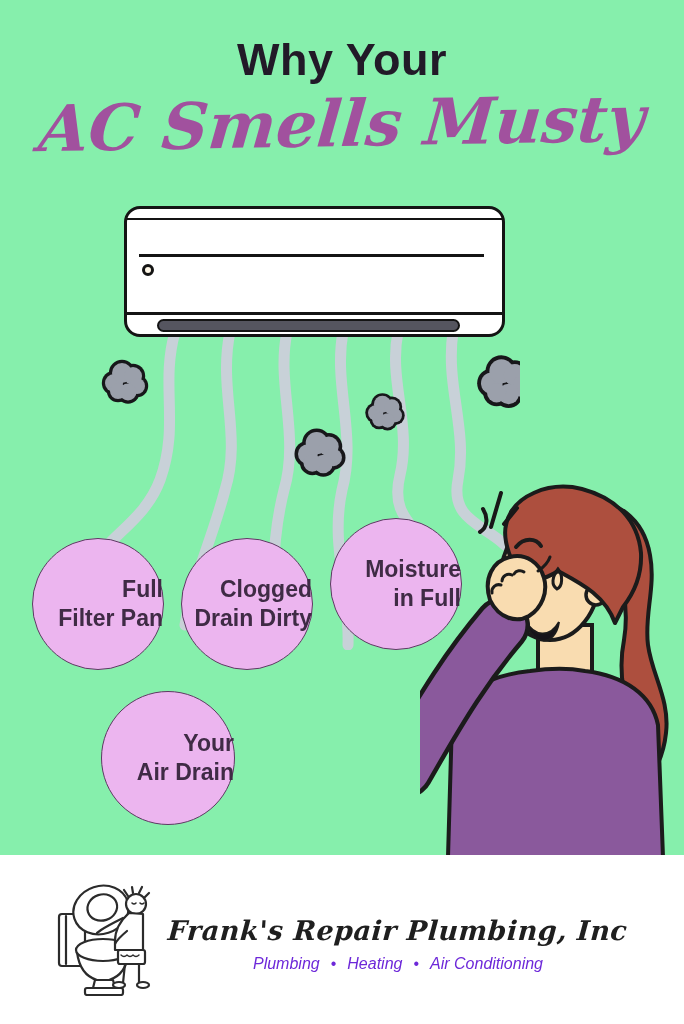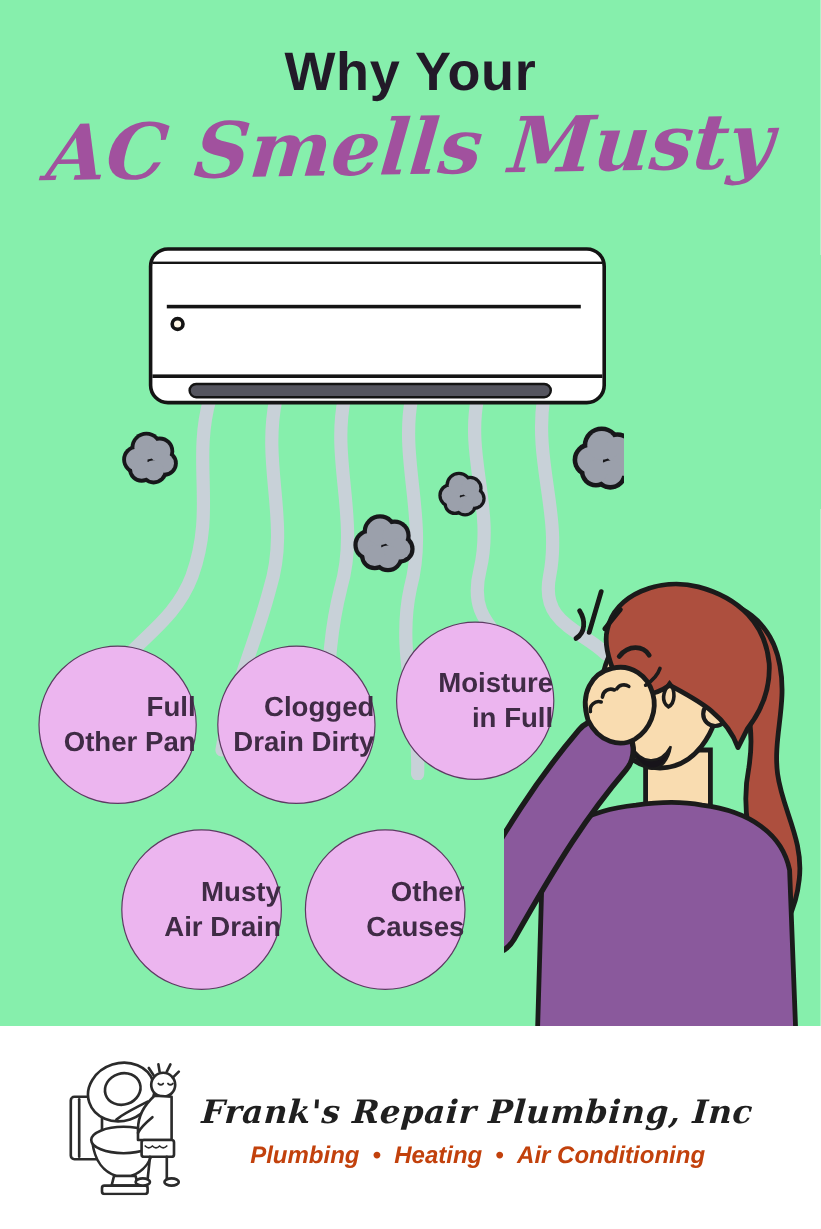--- a/index.html
+++ b/index.html
@@ -46,22 +46,22 @@
 
   
   .footer { position:absolute; left:0; top:855px; width:684px; height:169px;
             background:#ffffff; display:flex; align-items:center; justify-content:center;
             gap:10px; }
   .logo-art { flex:0 0 auto; }
   .logo-text { display:flex; flex-direction:column; align-items:center; margin-top:8px; }
   .company { font-family:"DejaVu Serif", serif; font-style:italic; font-weight:bold;
              font-size:27px; color:#1f1f1f; white-space:nowrap; letter-spacing:.5px;
              transform:skewX(-4deg); }
-  .services { margin-top:9px; font-size:20px; font-weight:bold; font-style:italic;
-              color:#c2410c; white-space:nowrap; }
+  .services { margin-top:9px; font-size:16px; font-weight:normal; font-style:italic;
+              color:#6d28d9; white-space:nowrap; }
   .services .sep { display:inline-block; margin:0 11px; font-style:normal; }
 </style>
 </head>
 <body>
 
 <div class="poster">
 
   <div class="main">
 
     <div class="title1">Why Your</div>
@@ -144,37 +144,33 @@
 
       <g fill="none" stroke="#181818" stroke-width="4" stroke-linecap="round">
         <path d="M60,57 C68,52 68,42 63,34"></path>
         <path d="M71,52 L81,18"></path>
         <path d="M84,49 L97,33"></path>
       </g>
     </svg>
 
     <div class="bubble b1">
       <span>Full</span>
-      <span>Other Pan</span>
+      <span>Filter Pan</span>
     </div>
     <div class="bubble b2">
       <span>Clogged</span>
       <span>Drain Dirty</span>
     </div>
     <div class="bubble b3">
       <span>Moisture</span>
       <span>in Full</span>
     </div>
     <div class="bubble b4">
-      <span>Musty</span>
+      <span>Your</span>
       <span>Air Drain</span>
-    </div>
-    <div class="bubble b5">
-      <span>Other</span>
-      <span>Causes</span>
     </div>
 
   </div>
 
   <div class="footer">
 
     <svg class="logo-art" width="102" height="112" viewBox="0 0 100 112">
       <g fill="#ffffff" stroke="#2b2b2b" stroke-width="2.2" stroke-linecap="round" stroke-linejoin="round">
 
         <rect x="2" y="30" width="26" height="52" rx="3"></rect>

